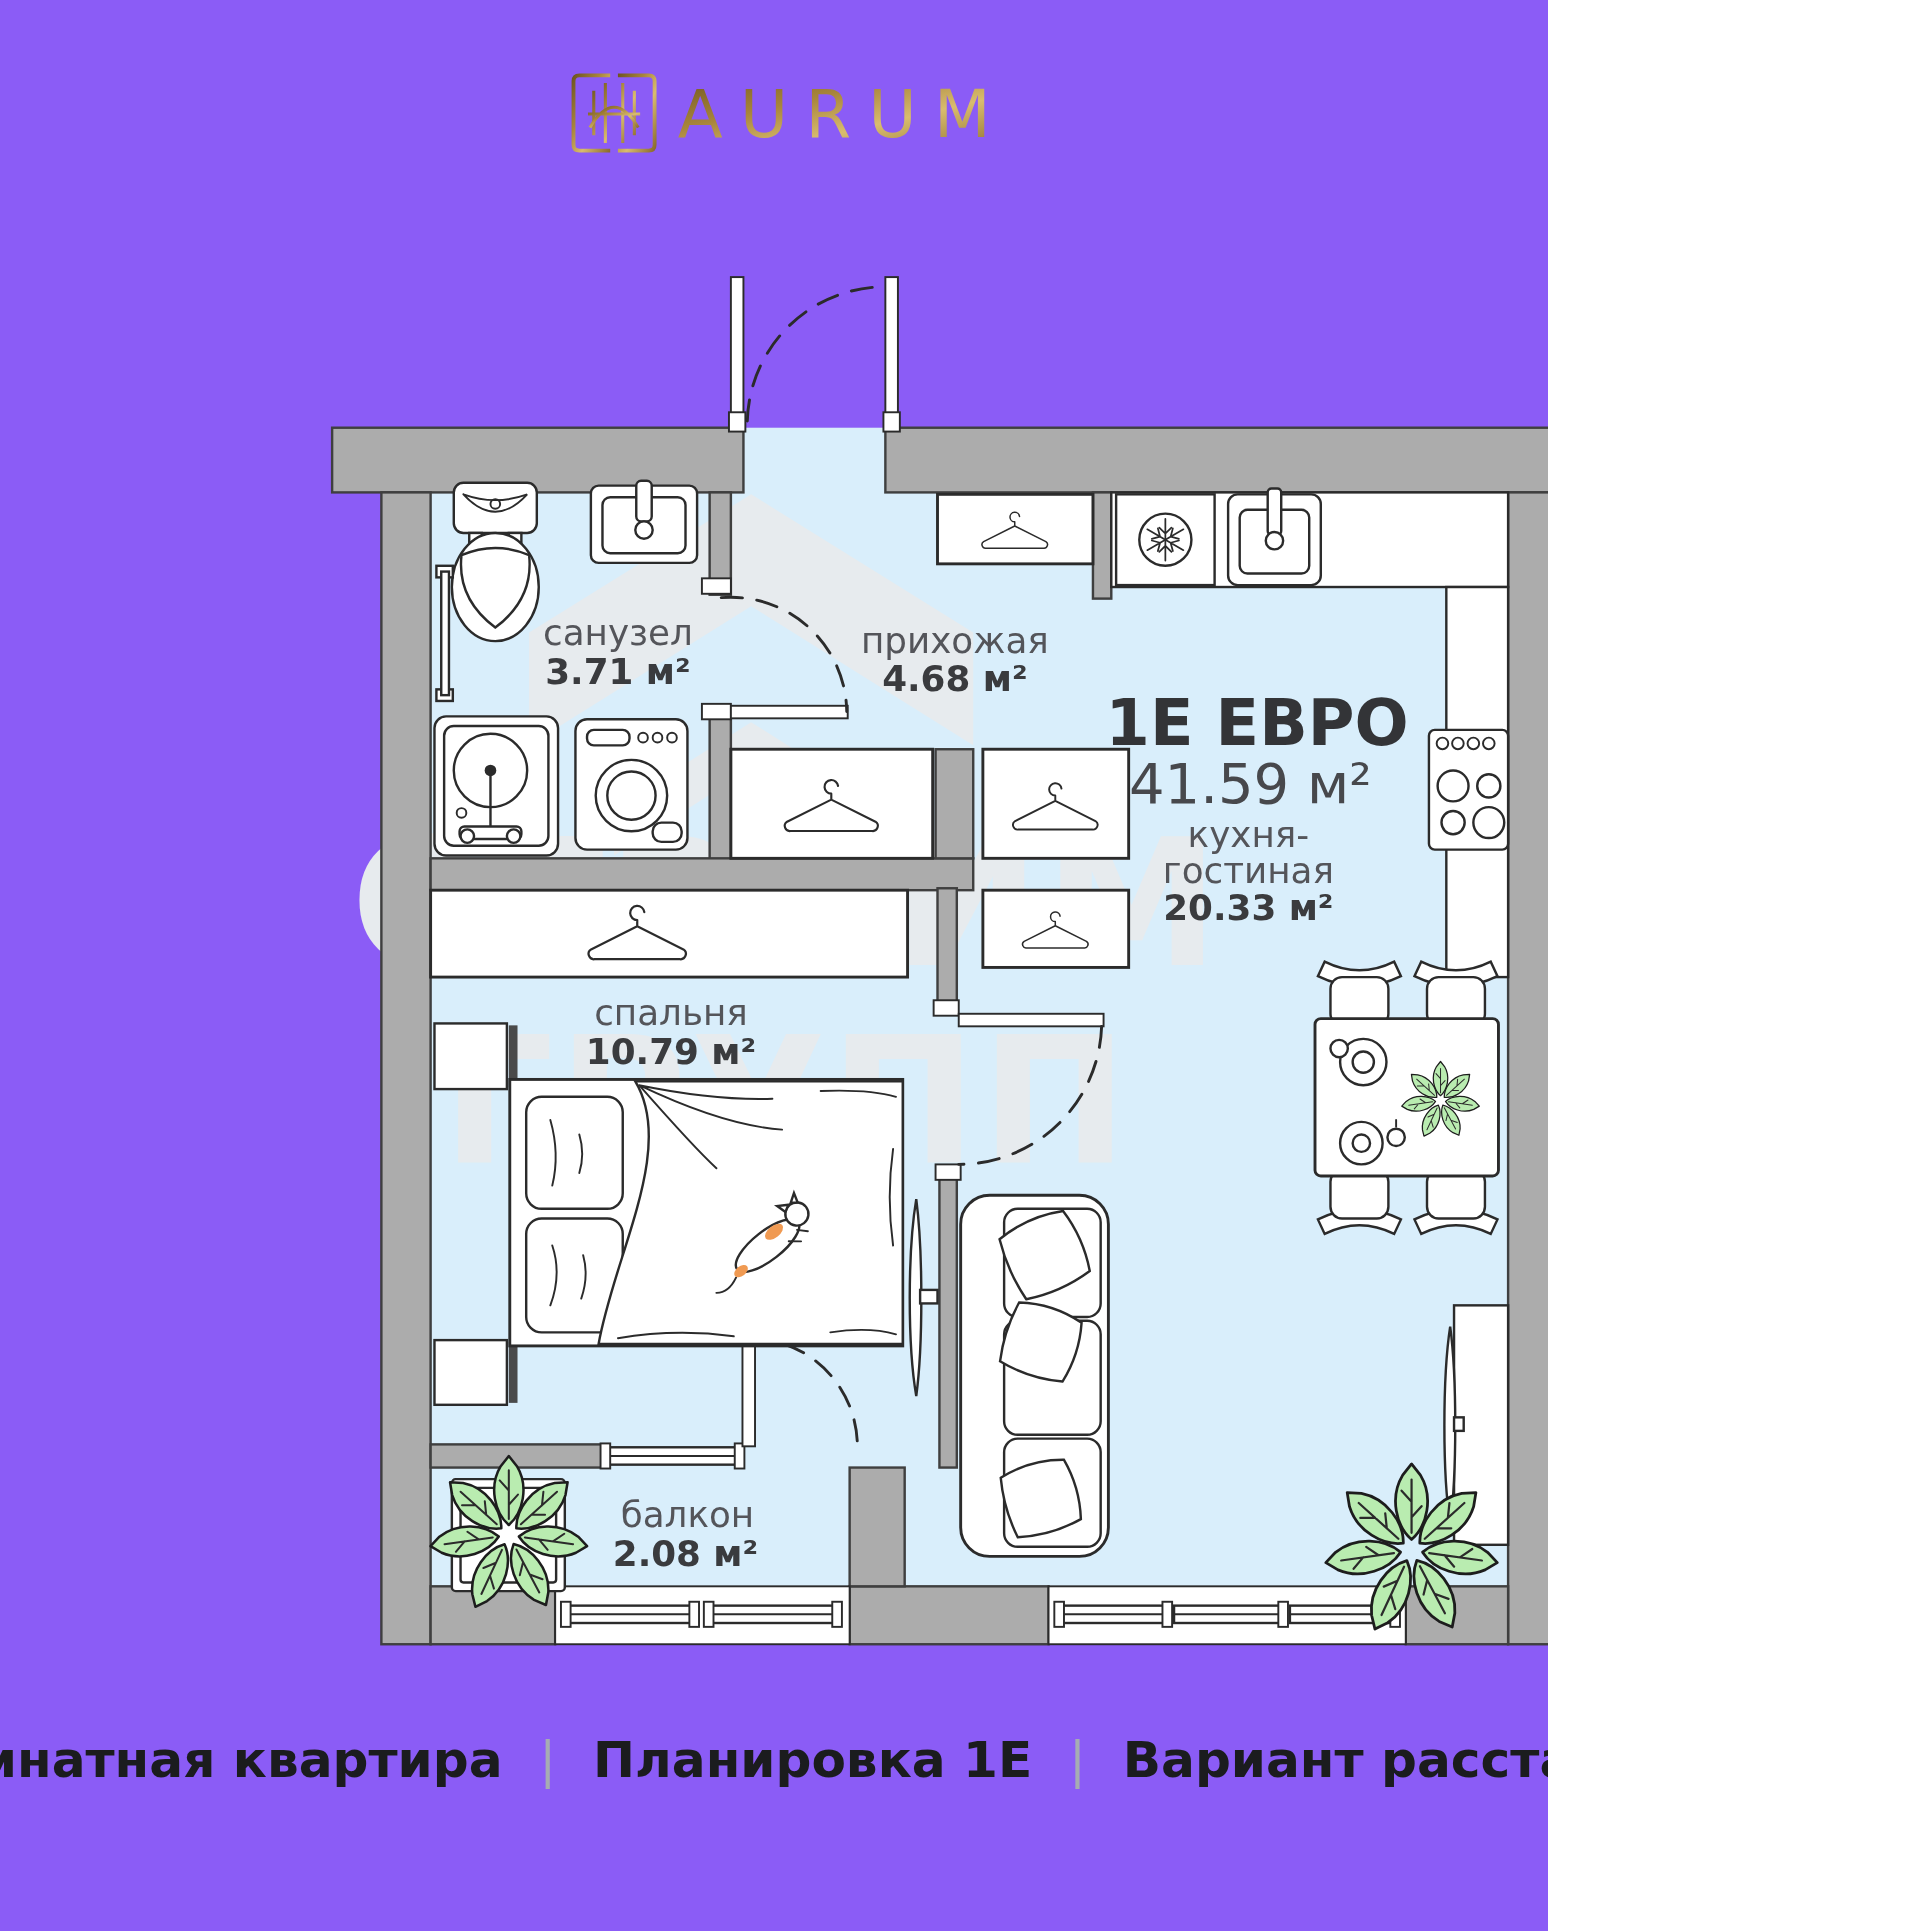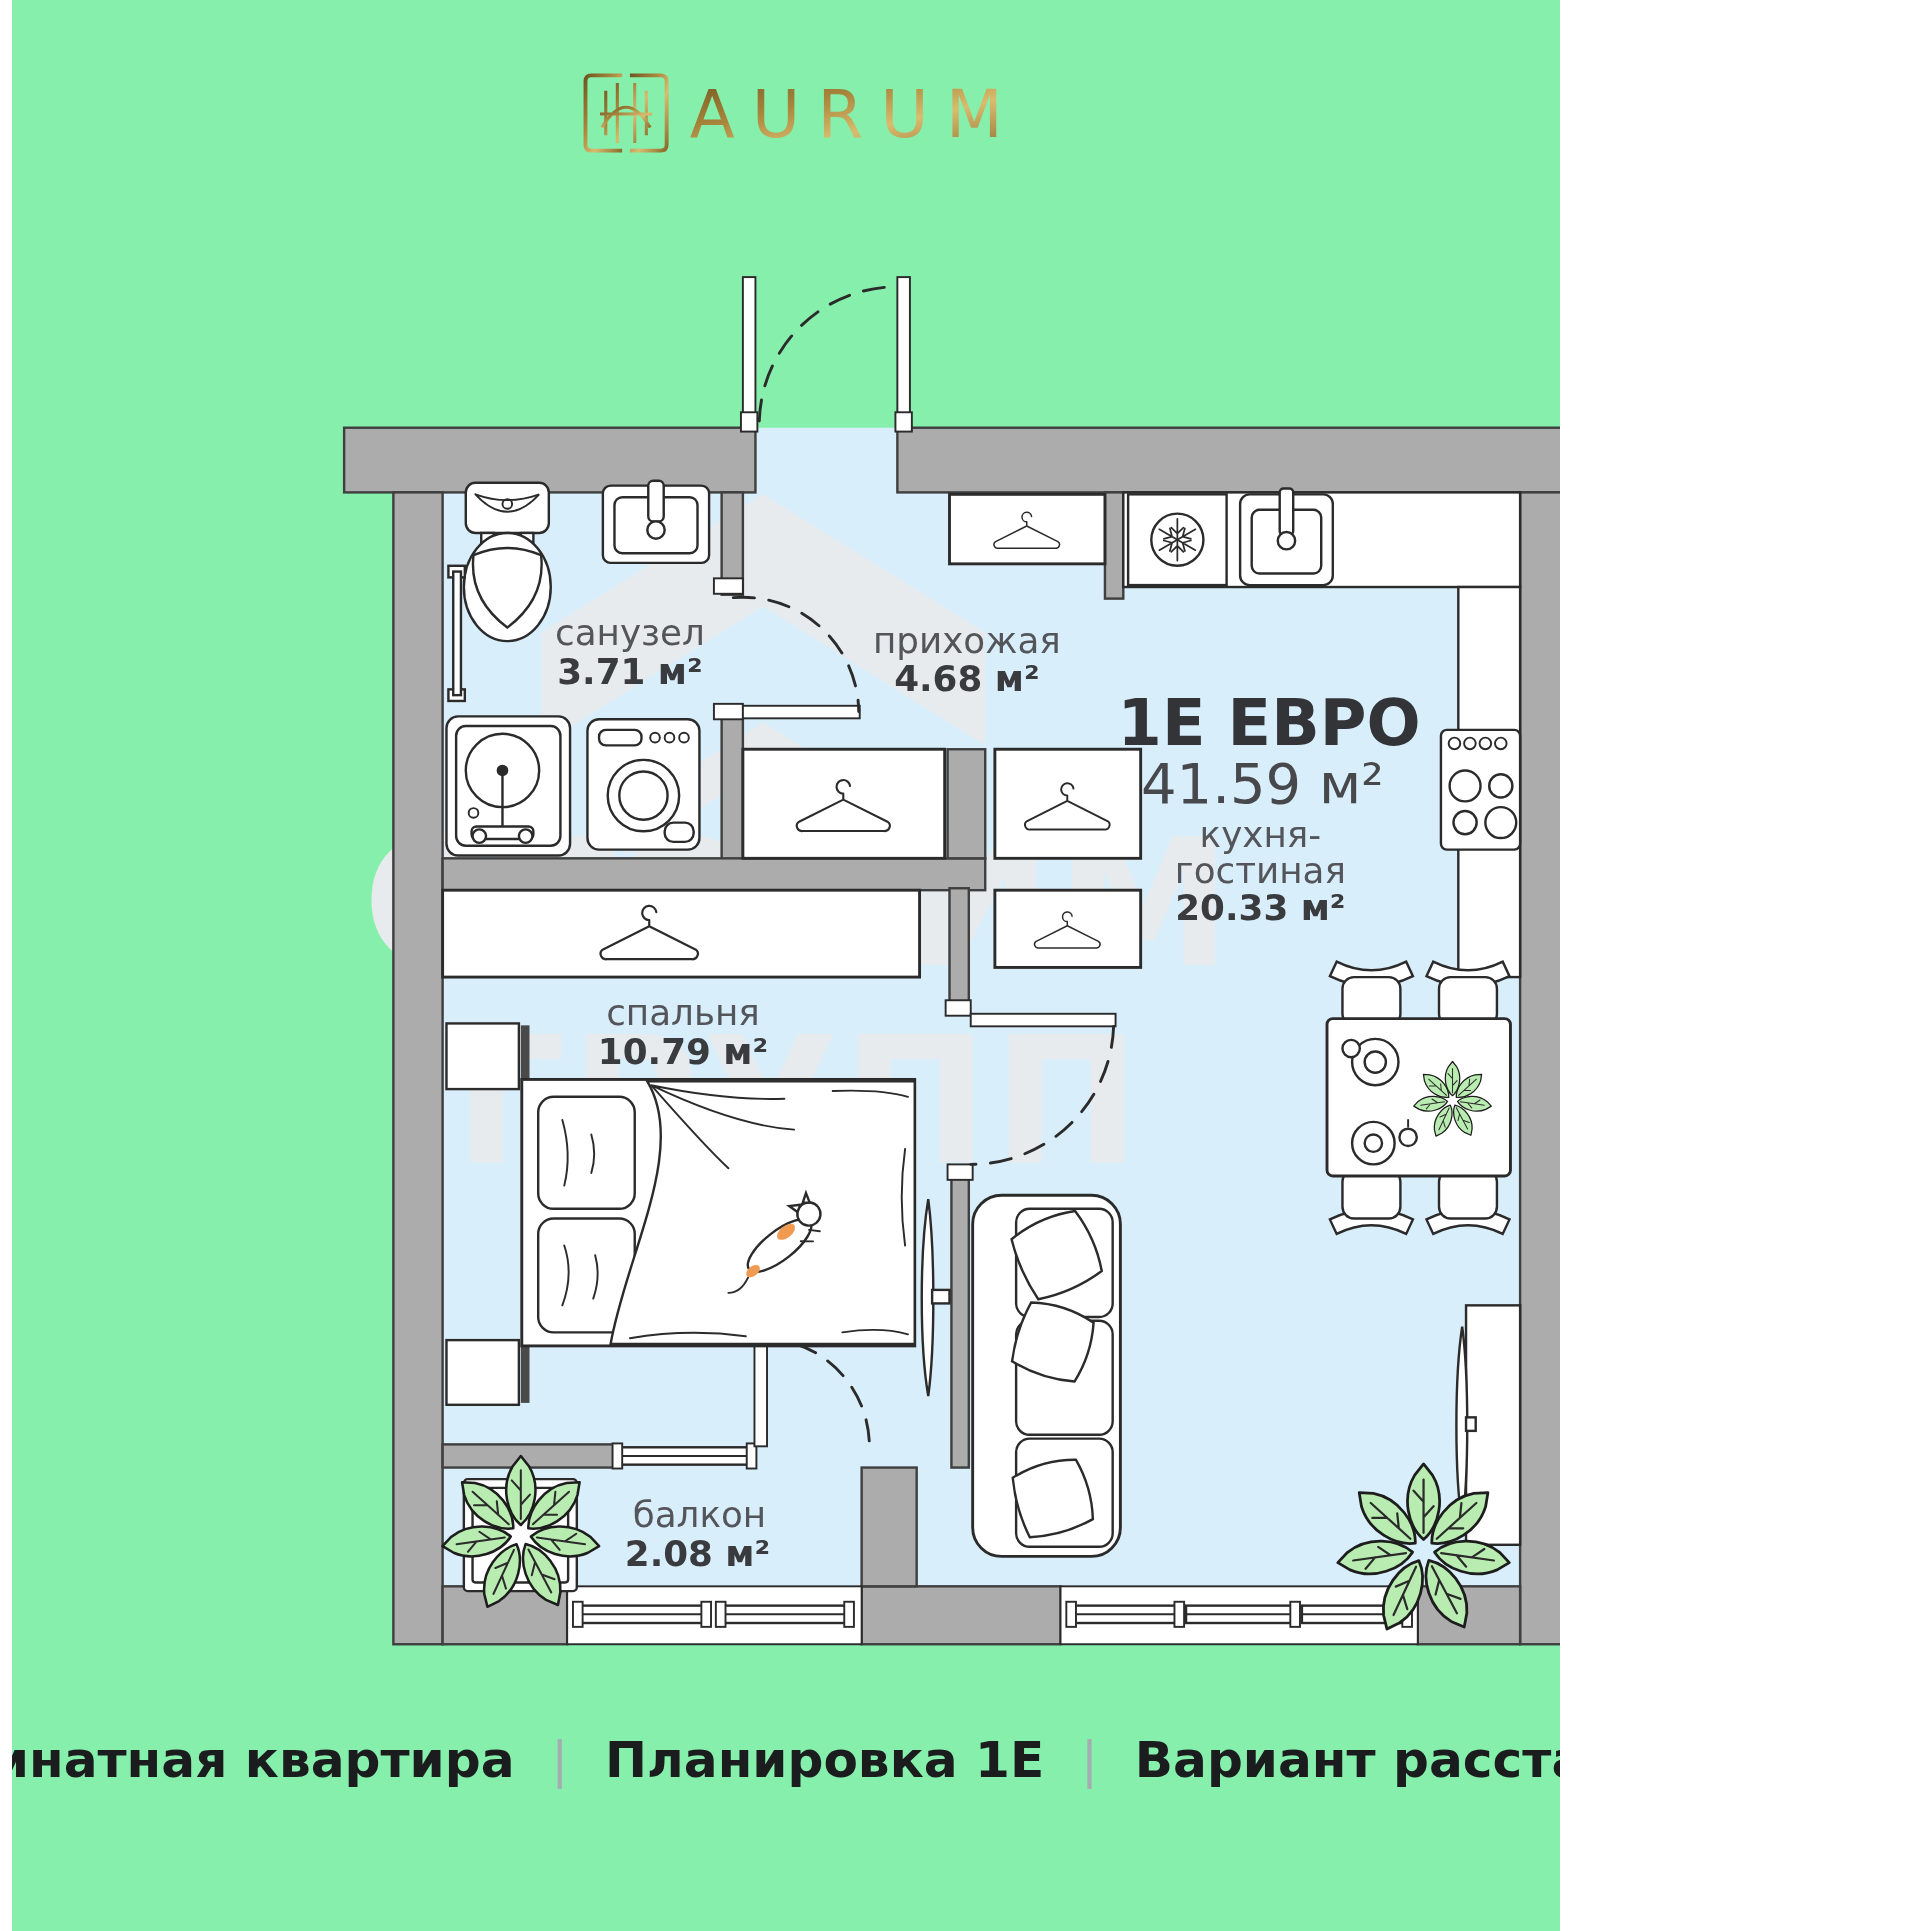--- a/index.html
+++ b/index.html
@@ -1,17 +1,17 @@
 <!DOCTYPE html>
 <html><head>
 <meta charset="utf-8">
 <style>
   html,body{margin:0;padding:0;background:#fff;}
-  .canvas{position:relative;width:1548px;height:1931px;background:#86efac;overflow:hidden;
-          font-family:"DejaVu Sans",sans-serif;margin-left:12px;}
+  .canvas{position:relative;width:1548px;height:1931px;background:#8b5cf6;overflow:hidden;
+          font-family:"DejaVu Sans",sans-serif;}
   svg{position:absolute;left:0;top:0;}
   .wall{fill:#acacac;stroke:#3f3f3f;stroke-width:2.5;}
   .jamb{fill:#ffffff;stroke:#2b2b2b;stroke-width:2;}
   .furn{fill:#ffffff;stroke:#2b2b2b;stroke-width:3;}
   .furn2{fill:#ffffff;stroke:#2b2b2b;stroke-width:2.5;}
   .ln{fill:none;stroke:#2b2b2b;stroke-width:2.5;stroke-linecap:round;stroke-linejoin:round;}
   .thin{fill:none;stroke:#2b2b2b;stroke-width:2;stroke-linecap:round;}
   .arc{fill:none;stroke:#2b2b2b;stroke-width:3;stroke-dasharray:22 15;stroke-linecap:round;}
   .leaf{fill:#b9ecb0;stroke:#1d1d1d;stroke-width:2.5;stroke-linejoin:round;}
   .roomname{font-size:37px;fill:#54555a;}

